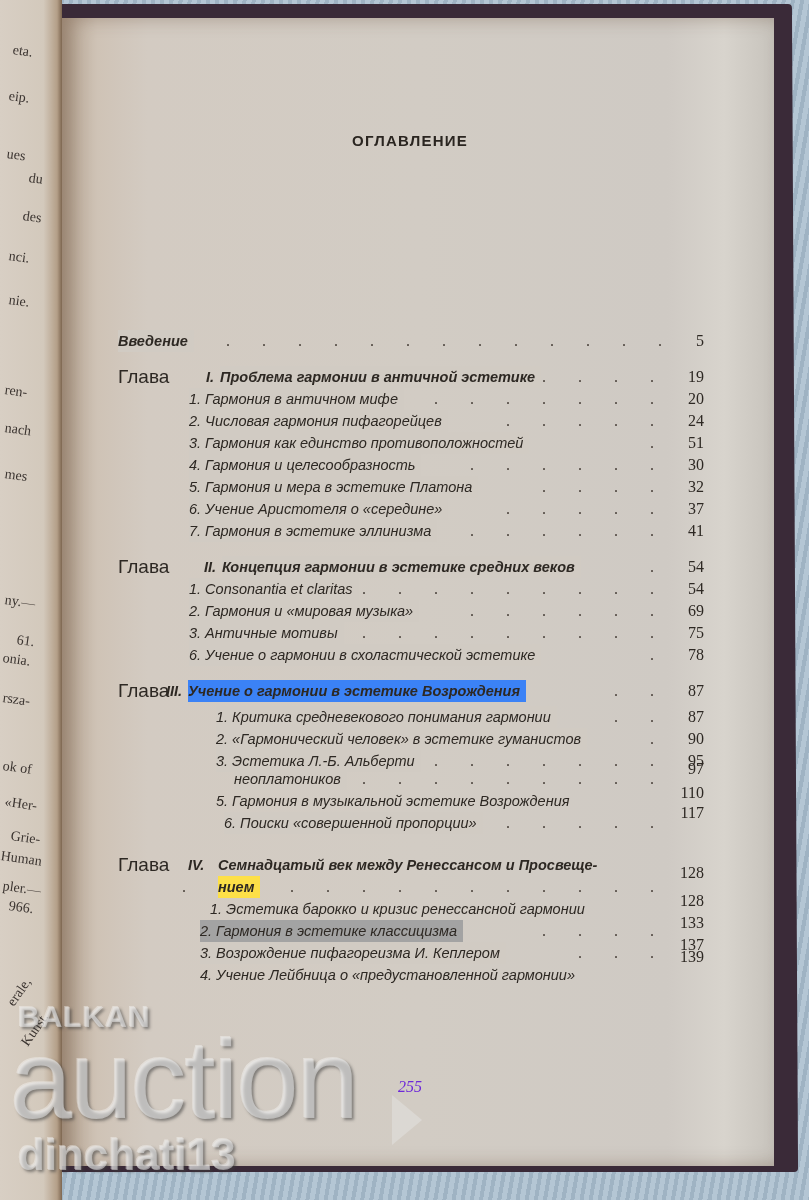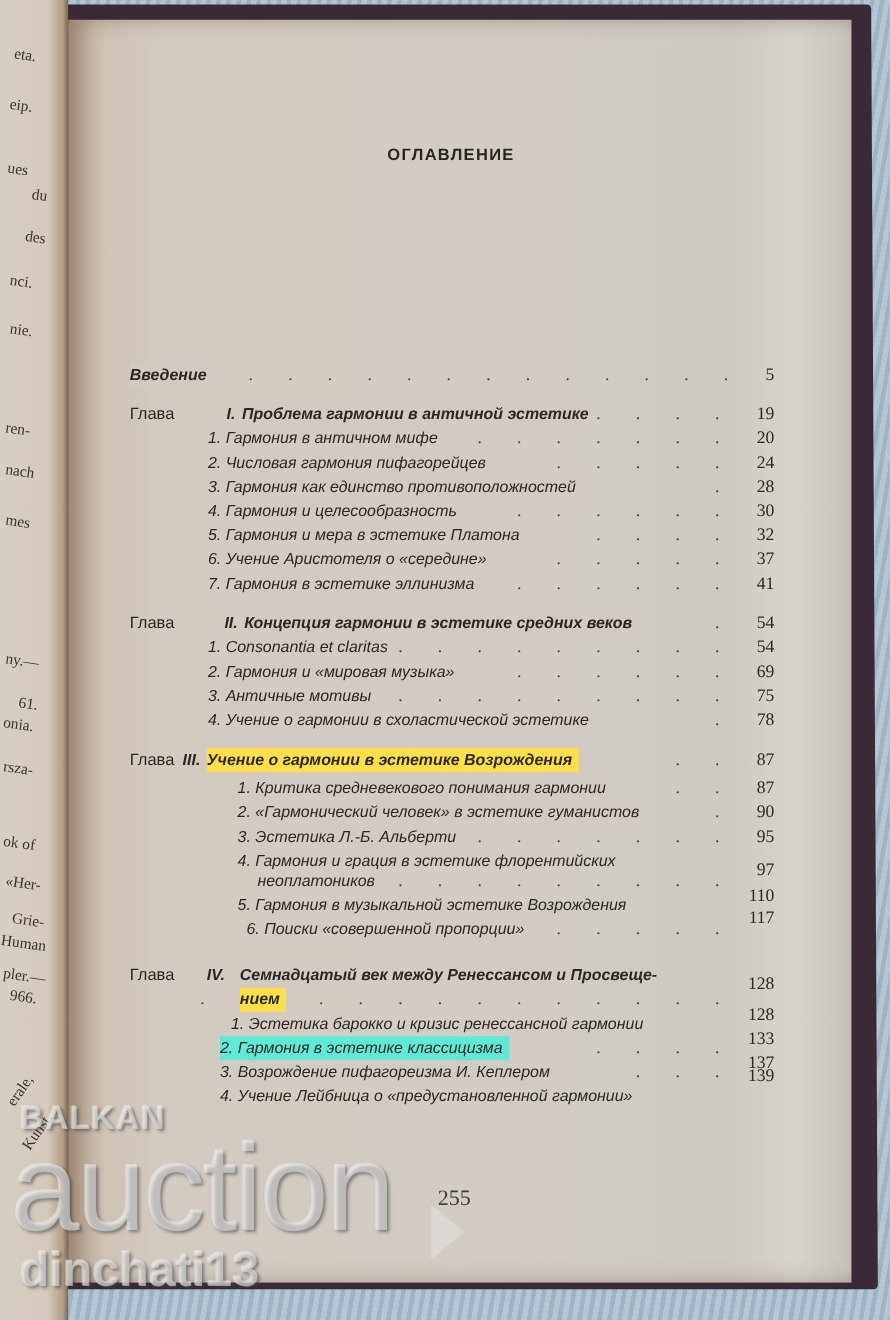--- a/index.html
+++ b/index.html
@@ -49,26 +49,27 @@
   }
   .row .dots {
     position:absolute; left:0; right:40px; top:0; height:22px; overflow:hidden;
     letter-spacing:14px; color:#4a423b; text-align:right; white-space:nowrap;
   }
   .row .page {
     position:absolute; right:4px; width:40px; text-align:right;
     font-family:"Liberation Serif", serif;
   }
   .chapter .label { font-family:"Liberation Sans", sans-serif; font-weight:bold; font-size:14.5px; }
-  .glava { position:absolute; left:0; font-size:15px; font-family:"Liberation Sans", sans-serif; }
+  .glava { position:absolute; left:0; font-size:19px; font-family:"Liberation Sans", sans-serif; }
   .sub .label { left:71px; font-family:"Liberation Sans", sans-serif; font-size:14.5px; font-stretch:condensed; }
   .gap { height:14px; }
   .page-number {
-    position:absolute; left:398px; top:1078px; font-size:20px; color:#404040;
+    position:absolute; left:398px; top:1078px; font-size:16px; color:#6d28d9;
     font-family:"Liberation Serif", serif;
+    font-style:italic;
   }
   .watermark {
     position:absolute; font-family:"Liberation Sans", sans-serif; font-weight:bold;
     color:rgba(235,235,235,0.55);
     text-shadow: 2px 2px 3px rgba(60,60,60,0.55), -1px -1px 0 rgba(255,255,255,0.4);
     white-space:nowrap;
   }
   .wm-balkan { left:18px; top:1000px; font-size:30px; letter-spacing:1px; }
   .wm-auction { left:10px; top:1015px; font-size:112px; letter-spacing:-2px; font-weight:normal; }
   .wm-user { left:18px; top:1130px; font-size:44px; }
@@ -137,21 +138,21 @@
         <span class="page">20</span>
       </div>
     <div class="row sub">
         <span class="dots">. . . . .</span>
         <span class="label" style="background:#d1cbc3;padding-right:6px">2. Числовая гармония пифагорейцев</span>
         <span class="page">24</span>
       </div>
     <div class="row sub">
         <span class="dots">.</span>
         <span class="label" style="background:#d1cbc3;padding-right:6px">3. Гармония как единство противоположностей</span>
-        <span class="page">28</span>
+        <span class="page">51</span>
       </div>
     <div class="row sub">
         <span class="dots">. . . . . .</span>
         <span class="label" style="background:#d1cbc3;padding-right:6px">4. Гармония и целесообразность</span>
         <span class="page">30</span>
       </div>
     <div class="row sub">
         <span class="dots">. . . .</span>
         <span class="label" style="background:#d1cbc3;padding-right:6px">5. Гармония и мера в эстетике Платона</span>
         <span class="page">32</span>
@@ -185,50 +186,47 @@
         <span class="label" style="background:#d1cbc3;padding-right:6px">2. Гармония и «мировая музыка»</span>
         <span class="page">69</span>
       </div>
     <div class="row sub">
         <span class="dots">. . . . . . . . . .</span>
         <span class="label" style="background:#d1cbc3;padding-right:6px">3. Античные мотивы</span>
         <span class="page">75</span>
       </div>
     <div class="row sub">
         <span class="dots">.</span>
-        <span class="label" style="background:#d1cbc3;padding-right:6px">4. Учение о гармонии в схоластической эстетике</span>
+        <span class="label" style="background:#d1cbc3;padding-right:6px">6. Учение о гармонии в схоластической эстетике</span>
         <span class="page">78</span>
       </div>
     <div class="gap"></div>
 
     <div class="row chapter">
       <span class="dots">. .</span>
       <span class="glava">Глава</span>
       <span class="label" style="left:48px">III.</span>
-      <span class="label" style="left:70px;background:#fde047;padding-right:6px">Учение о гармонии в эстетике Возрождения</span>
+      <span class="label" style="left:70px;background:#3b82f6;padding-right:6px">Учение о гармонии в эстетике Возрождения</span>
       <span class="page">87</span>
     </div>
     <div class="gap" style="height:4px"></div>
     <div class="row sub">
         <span class="dots">. .</span>
         <span class="label" style="left:98px;background:#d1cbc3;padding-right:6px">1. Критика средневекового понимания гармонии</span>
         <span class="page">87</span>
       </div>
     <div class="row sub">
         <span class="dots">.</span>
         <span class="label" style="left:98px;background:#d1cbc3;padding-right:6px">2. «Гармонический человек» в эстетике гуманистов</span>
         <span class="page">90</span>
       </div>
     <div class="row sub">
         <span class="dots">. . . . . . .</span>
         <span class="label" style="left:98px;background:#d1cbc3;padding-right:6px">3. Эстетика Л.-Б. Альберти</span>
         <span class="page">95</span>
-      </div>
-    <div class="row sub">
-        <span class="label" style="left:98px">4. Гармония и грация в эстетике флорентийских</span>
       </div>
     <div class="row sub" style="margin-top:-4px">
         <span class="dots">. . . . . . . . . . .</span>
         <span class="label" style="left:116px;background:#d1cbc3;padding-right:6px">неоплатоников</span>
         <span class="page" style="top:-10px">97</span>
       </div>
     <div class="row sub">
         <span class="label" style="left:98px">5. Гармония в музыкальной эстетике Возрождения</span>
         <span class="page" style="top:-8px">110</span>
       </div>
@@ -248,21 +246,21 @@
     <div class="row chapter">
       <span class="dots">. . . . . . . . . . . . . .</span>
       <span class="label" style="left:100px;background:#fde047;padding-right:6px">нием</span>
     </div>
     <div class="row sub">
         <span class="label" style="left:92px">1. Эстетика барокко и кризис ренессансной гармонии</span>
         <span class="page" style="top:-8px">128</span>
       </div>
     <div class="row sub">
         <span class="dots">. . . .</span>
-        <span class="label" style="left:82px;background:#5eead4;padding-right:6px">2. Гармония в эстетике классицизма</span>
+        <span class="label" style="left:82px;background:#a3a3a3;padding-right:6px">2. Гармония в эстетике классицизма</span>
         <span class="page" style="top:-8px">133</span>
       </div>
     <div class="row sub">
         <span class="dots">. . .</span>
         <span class="label" style="left:82px;background:#d1cbc3;padding-right:6px">3. Возрождение пифагореизма И. Кеплером</span>
         <span class="page" style="top:-8px">137</span>
       </div>
     <div class="row sub">
         <span class="label" style="left:82px">4. Учение Лейбница о «предустановленной гармонии»</span>
         <span class="page" style="top:-18px">139</span>

